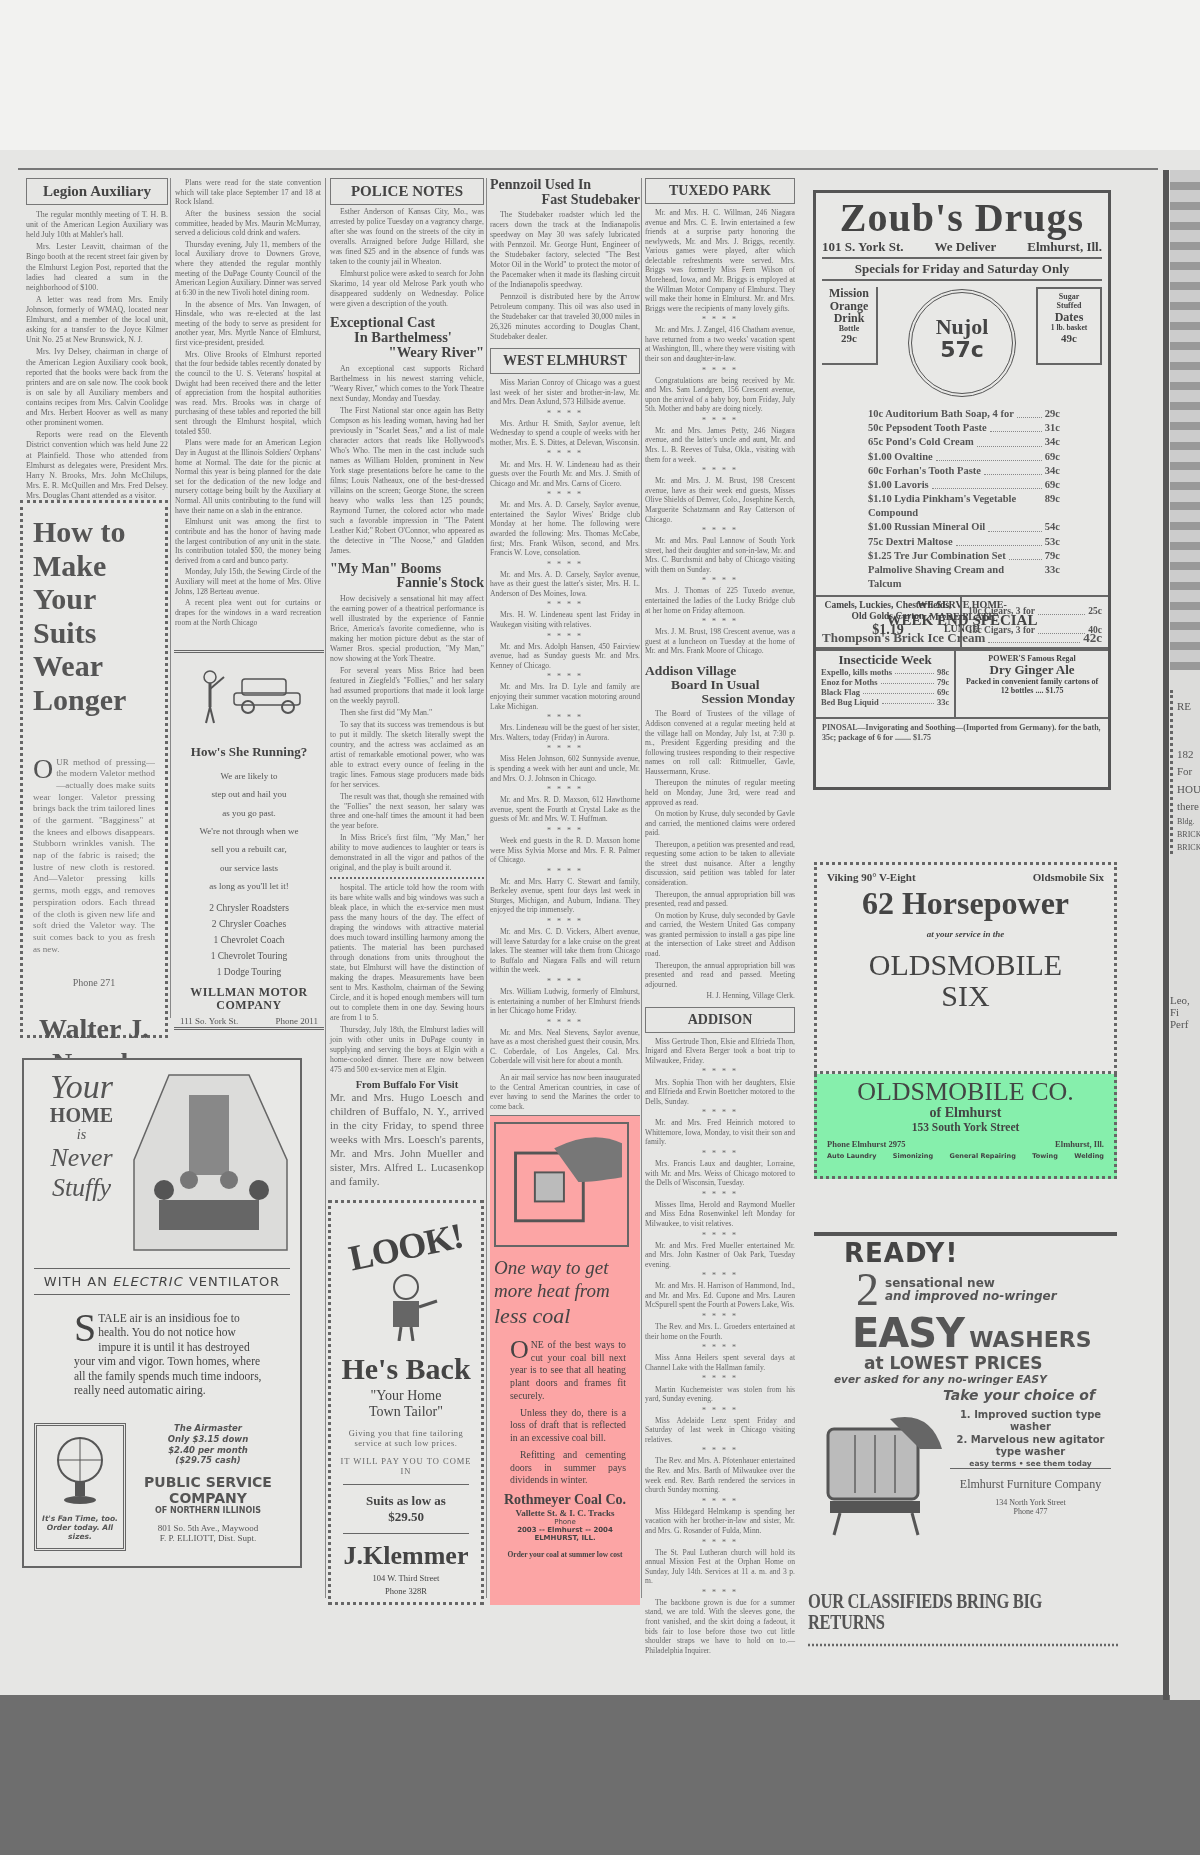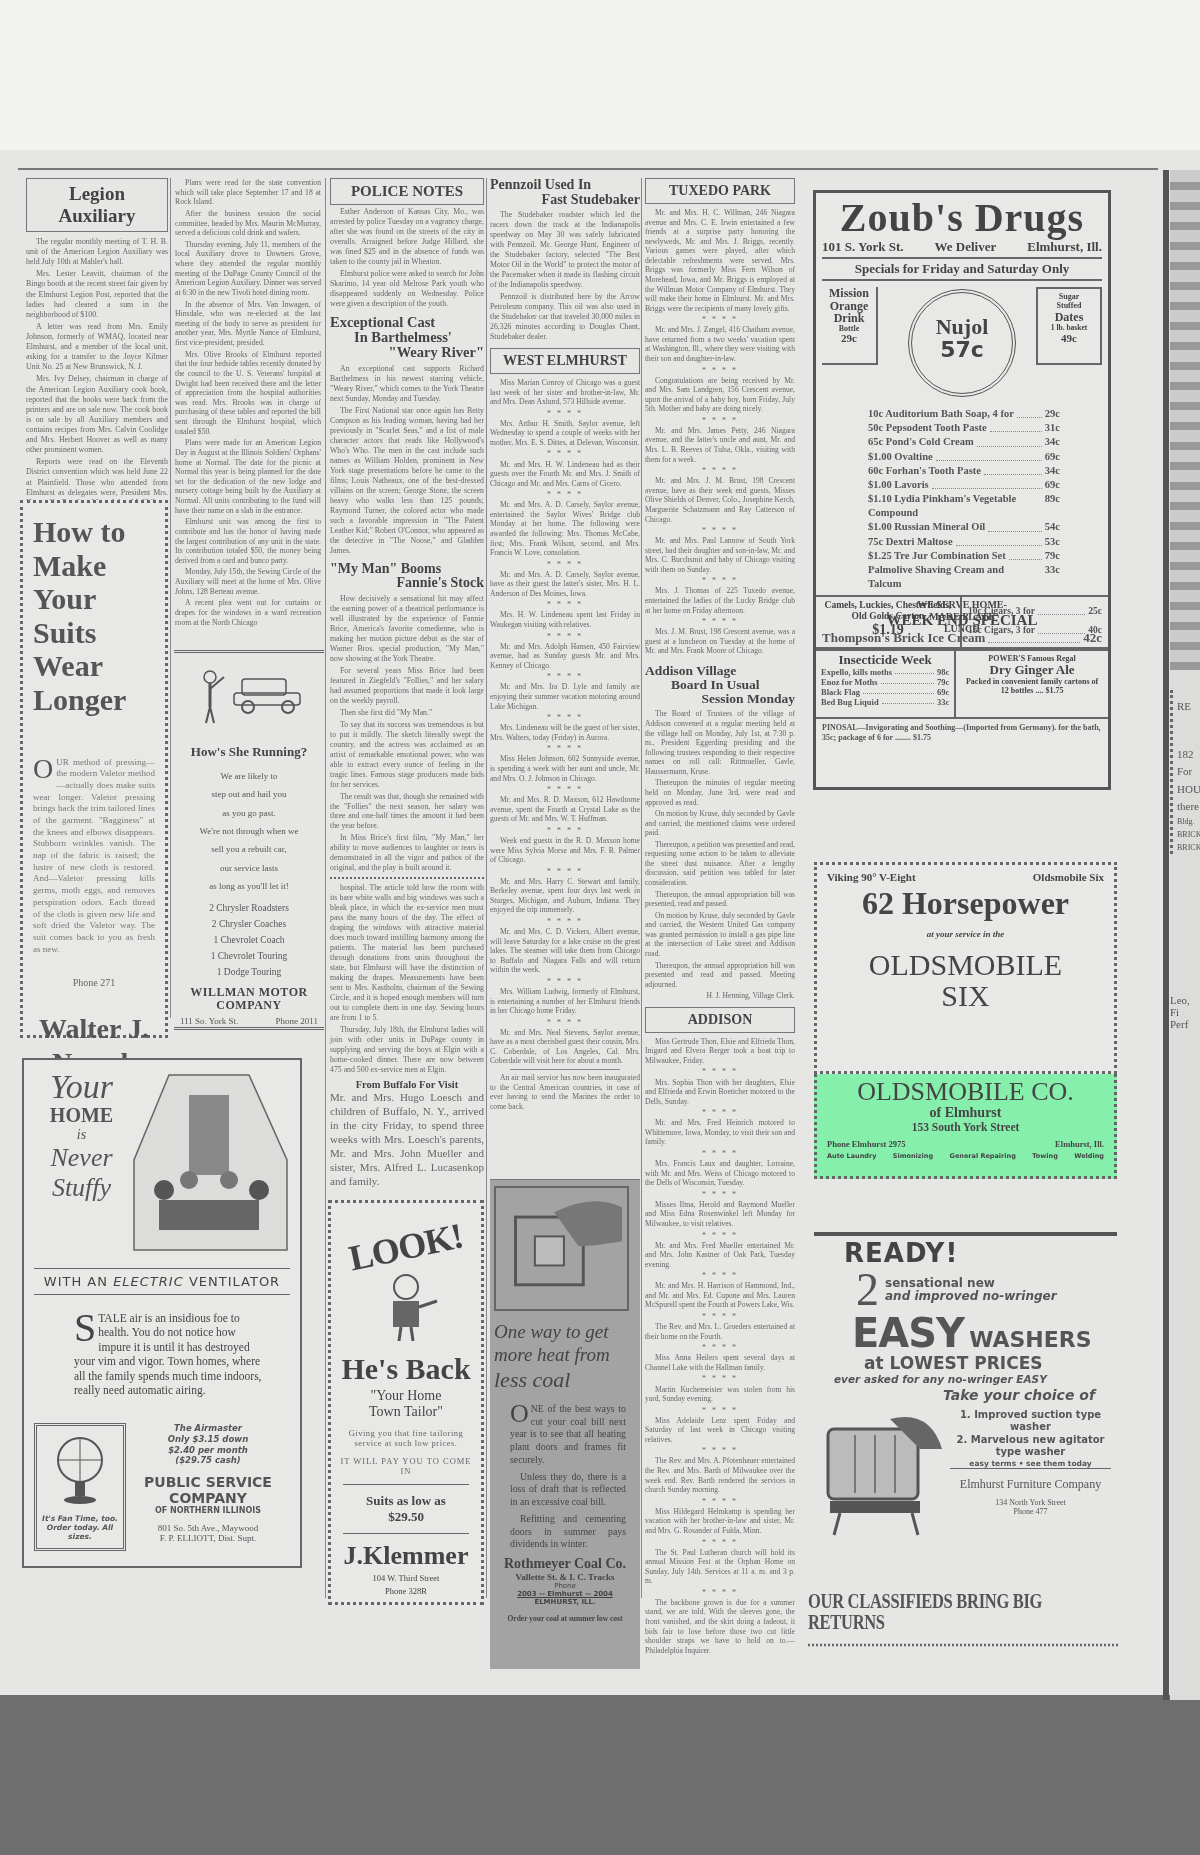--- a/index.html
+++ b/index.html
@@ -43,21 +43,21 @@
 
 <div style="position:absolute;left:18px;top:168px;width:1140px;height:2px;background:#777;"></div>
 
 <div class="rule-v" style="left:170px;top:178px;height:840px;"></div>
 <div class="rule-v" style="left:325px;top:178px;height:1420px;"></div>
 <div class="rule-v" style="left:486px;top:178px;height:1420px;"></div>
 <div class="rule-v" style="left:641px;top:178px;height:1420px;"></div>
 <div style="position:absolute;left:1163px;top:170px;width:6px;height:1530px;background:#555;"></div>
 
 <div class="col" style="left:26px;width:142px;">
-  <div class="hd-box" style="font-size:19px;margin:0 0 5px 0;">Legion Auxiliary</div>
+  <div class="hd-box" style="font-size:15px;margin:0 0 5px 0;">Legion Auxiliary</div>
   <div class="body-text" style="font-size:7.9px;">
     <p>The regular monthly meeting of T. H. B. unit of the American Legion Auxiliary was held July 10th at Mahler's hall.</p>
     <p>Mrs. Lester Leavitt, chairman of the Bingo booth at the recent street fair given by the Elmhurst Legion Post, reported that the ladies had cleared a sum in the neighborhood of $100.</p>
     <p>A letter was read from Mrs. Emily Johnson, formerly of WMAQ, located near Elmhurst, and a member of the local unit, asking for a transfer to the Joyce Kilmer Unit No. 25 at New Brunswick, N. J.</p>
     <p>Mrs. Ivy Delsey, chairman in charge of the American Legion Auxiliary cook book, reported that the books were back from the printers and are on sale now. The cook book is on sale by all Auxiliary members and contains recipes from Mrs. Calvin Coolidge and Mrs. Herbert Hoover as well as many other prominent women.</p>
     <p>Reports were read on the Eleventh District convention which was held June 22 at Plainfield. Those who attended from Elmhurst as delegates were, President Mrs. Harry N. Brooks, Mrs. John McChilups, Mrs. E. R. McQuillen and Mrs. Fred Delsey. Mrs. Douglas Chant attended as a visitor.</p>
   </div>
 </div>
 
 <div class="col" style="left:175px;width:146px;">
@@ -274,38 +274,38 @@
     <p>Mr. and Mrs. C. D. Vickers, Albert avenue, will leave Saturday for a lake cruise on the great lakes. The steamer will take them from Chicago to Buffalo and Niagara Falls and will return within the week.</p>
       <div class="stars">* * * *</div>
     <p>Mrs. William Ludwig, formerly of Elmhurst, is entertaining a number of her Elmhurst friends in her Chicago home Friday.</p>
       <div class="stars">* * * *</div>
     <p>Mr. and Mrs. Neal Stevens, Saylor avenue, have as a most cherished guest their cousin, Mrs. C. Coberdale, of Los Angeles, Cal. Mrs. Coberdale will visit here for about a month.</p>
     <div style="border-top:1px solid #888;margin:3px 20px;"></div>
     <p>An air mail service has now been inaugurated to the Central American countries, in case of ever having to send the Marines the order to come back.</p>
   </div>
 </div>
 
-<div style="position:absolute;left:490px;top:1179px;width:150px;height:490px;border-top:1px solid #777;padding:6px 4px;color:#444;background:#a3a3a3;">
+<div style="position:absolute;left:490px;top:1115px;width:150px;height:490px;border-top:1px solid #777;padding:6px 4px;color:#444;background:#fca5a5;">
   <svg width="135" height="125" viewBox="0 0 135 125" style="border:2px solid #666;">
     <rect x="20" y="30" width="70" height="70" fill="none" stroke="#555" stroke-width="3"></rect>
     <rect x="40" y="50" width="30" height="30" fill="#bbb" stroke="#555" stroke-width="2"></rect>
     <path d="M60 25 Q100 5 130 20 L130 55 Q100 60 85 60 Z" fill="#777"></path>
   </svg>
   <div style="font-style:italic;font-size:19px;line-height:1.2;margin-top:6px;">One way to get</div>
   <div style="font-style:italic;font-size:19px;line-height:1.2;">more heat from</div>
   <div style="font-style:italic;font-size:22px;line-height:1.2;">less coal</div>
   <div style="margin:10px 10px 0 16px;font-size:9.8px;line-height:1.3;text-align:justify;">
     <p><span style="float:left;font-size:26px;line-height:22px;margin-right:2px;">O</span><span>NE of the best ways to cut your coal bill next year is to see that all heating plant doors and frames fit securely.</span></p>
     <p style="text-indent:10px;margin-top:4px;">Unless they do, there is a loss of draft that is reflected in an excessive coal bill.</p>
     <p style="text-indent:10px;margin-top:4px;">Refitting and cementing doors in summer pays dividends in winter.</p>
   </div>
   <div class="center hd" style="font-size:14px;margin-top:6px;">Rothmeyer Coal Co.</div>
   <div class="center b" style="font-size:9px;">Vallette St. &amp; I. C. Tracks</div>
   <div class="center sans" style="font-size:7px;">Phone</div>
-  <div class="center sans b" style="font-size:7px;text-decoration:underline;">2003 -- Elmhurst -- 2004</div>
+  <div class="center sans b" style="font-size:7px;">2003 -- Elmhurst -- 2004</div>
   <div class="center sans b" style="font-size:7px;">ELMHURST, ILL.</div>
   <div class="center b" style="font-size:7.5px;margin-top:8px;">Order your coal at summer low cost</div>
 </div>
 
 <div class="col" style="left:645px;width:150px;">
   <div class="hd-box" style="margin:0 0 4px 0;font-size:14px;">TUXEDO PARK</div>
   <div class="body-text" style="font-size:7.6px;line-height:1.26;">
     <p>Mr. and Mrs. H. C. Willman, 246 Niagara avenue and Mrs. C. E. Irwin entertained a few friends at a surprise party honoring the newlyweds, Mr. and Mrs. J. Briggs, recently. Various games were played, after which delectable refreshments were served. Mrs. Briggs was formerly Miss Fern Wilson of Morehead, Iowa, and Mr. Briggs is employed at the Willman Motor Company of Elmhurst. They will make their home in Elmhurst. Mr. and Mrs. Briggs were the recipients of many lovely gifts.</p>
       <div class="stars">* * * *</div>
     <p>Mr. and Mrs. J. Zangel, 416 Chatham avenue, have returned from a two weeks' vacation spent at Washington, Ill., where they were visiting with their son and daughter-in-law.</p>

